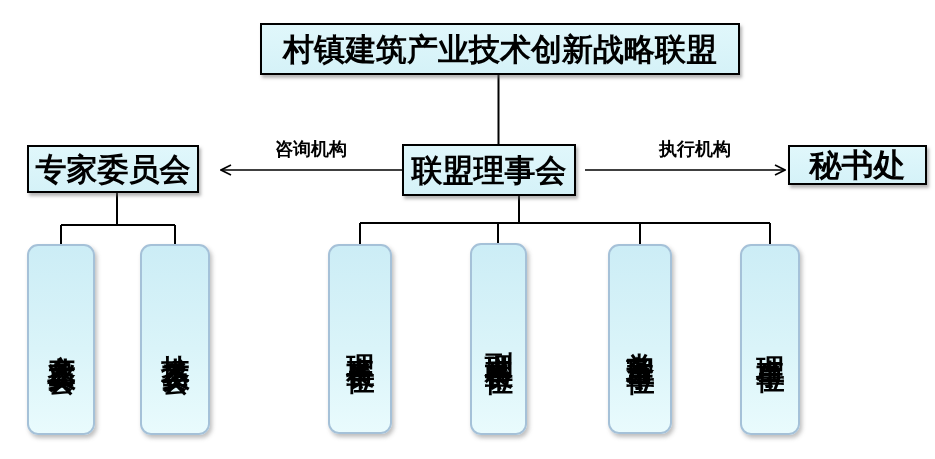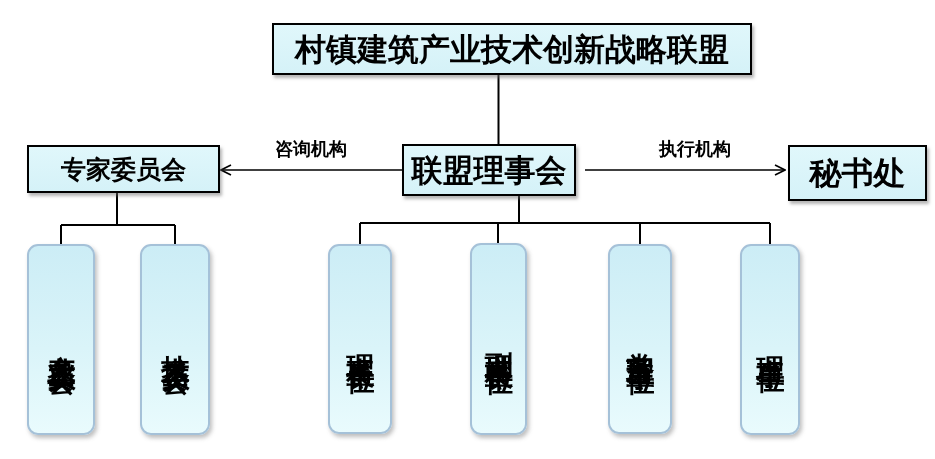--- a/index.html
+++ b/index.html
@@ -27,24 +27,24 @@
     z-index: 2;
     text-align: center;
   }
   .rect {
     background: linear-gradient(180deg, #e0f7fb 0%, var(--node-fill, #d5f2f8) 100%);
     border: 2px solid var(--node-border, #000000);
     box-shadow: 2px 3px 3px rgba(110,110,110,0.5);
     font-weight: bold;
     line-height: 1;
   }
-  .title-box       { left: 272px; top: 23px;  width: 480px; height: 52px; font-size: 31px; }
-  .expert-box      { left: 27px;  top: 145px; width: 193px; height: 48px; font-size: 25px; }
+  .title-box       { left: 260px; top: 23px;  width: 480px; height: 52px; font-size: 31px; }
+  .expert-box      { left: 27px;  top: 145px; width: 172px; height: 48px; font-size: 31px; }
   .council-box     { left: 402px; top: 144px; width: 174px; height: 52px; font-size: 31px; }
-  .secretariat-box { left: 788px; top: 145px; width: 139px; height: 56px; font-size: 32px; }
+  .secretariat-box { left: 788px; top: 145px; width: 139px; height: 40px; font-size: 32px; }
   .pill {
     border: 2px solid var(--pill-border, #a5c1d8);
     border-radius: 11px;
     background: linear-gradient(180deg, #ccedf6 0%, #daf4f9 55%, #e9fbfd 100%);
     box-shadow: 2px 3px 4px rgba(110,110,110,0.45);
     font-weight: bold;
   }
   .pill .vtext {
     writing-mode: vertical-rl;
     text-orientation: upright;

